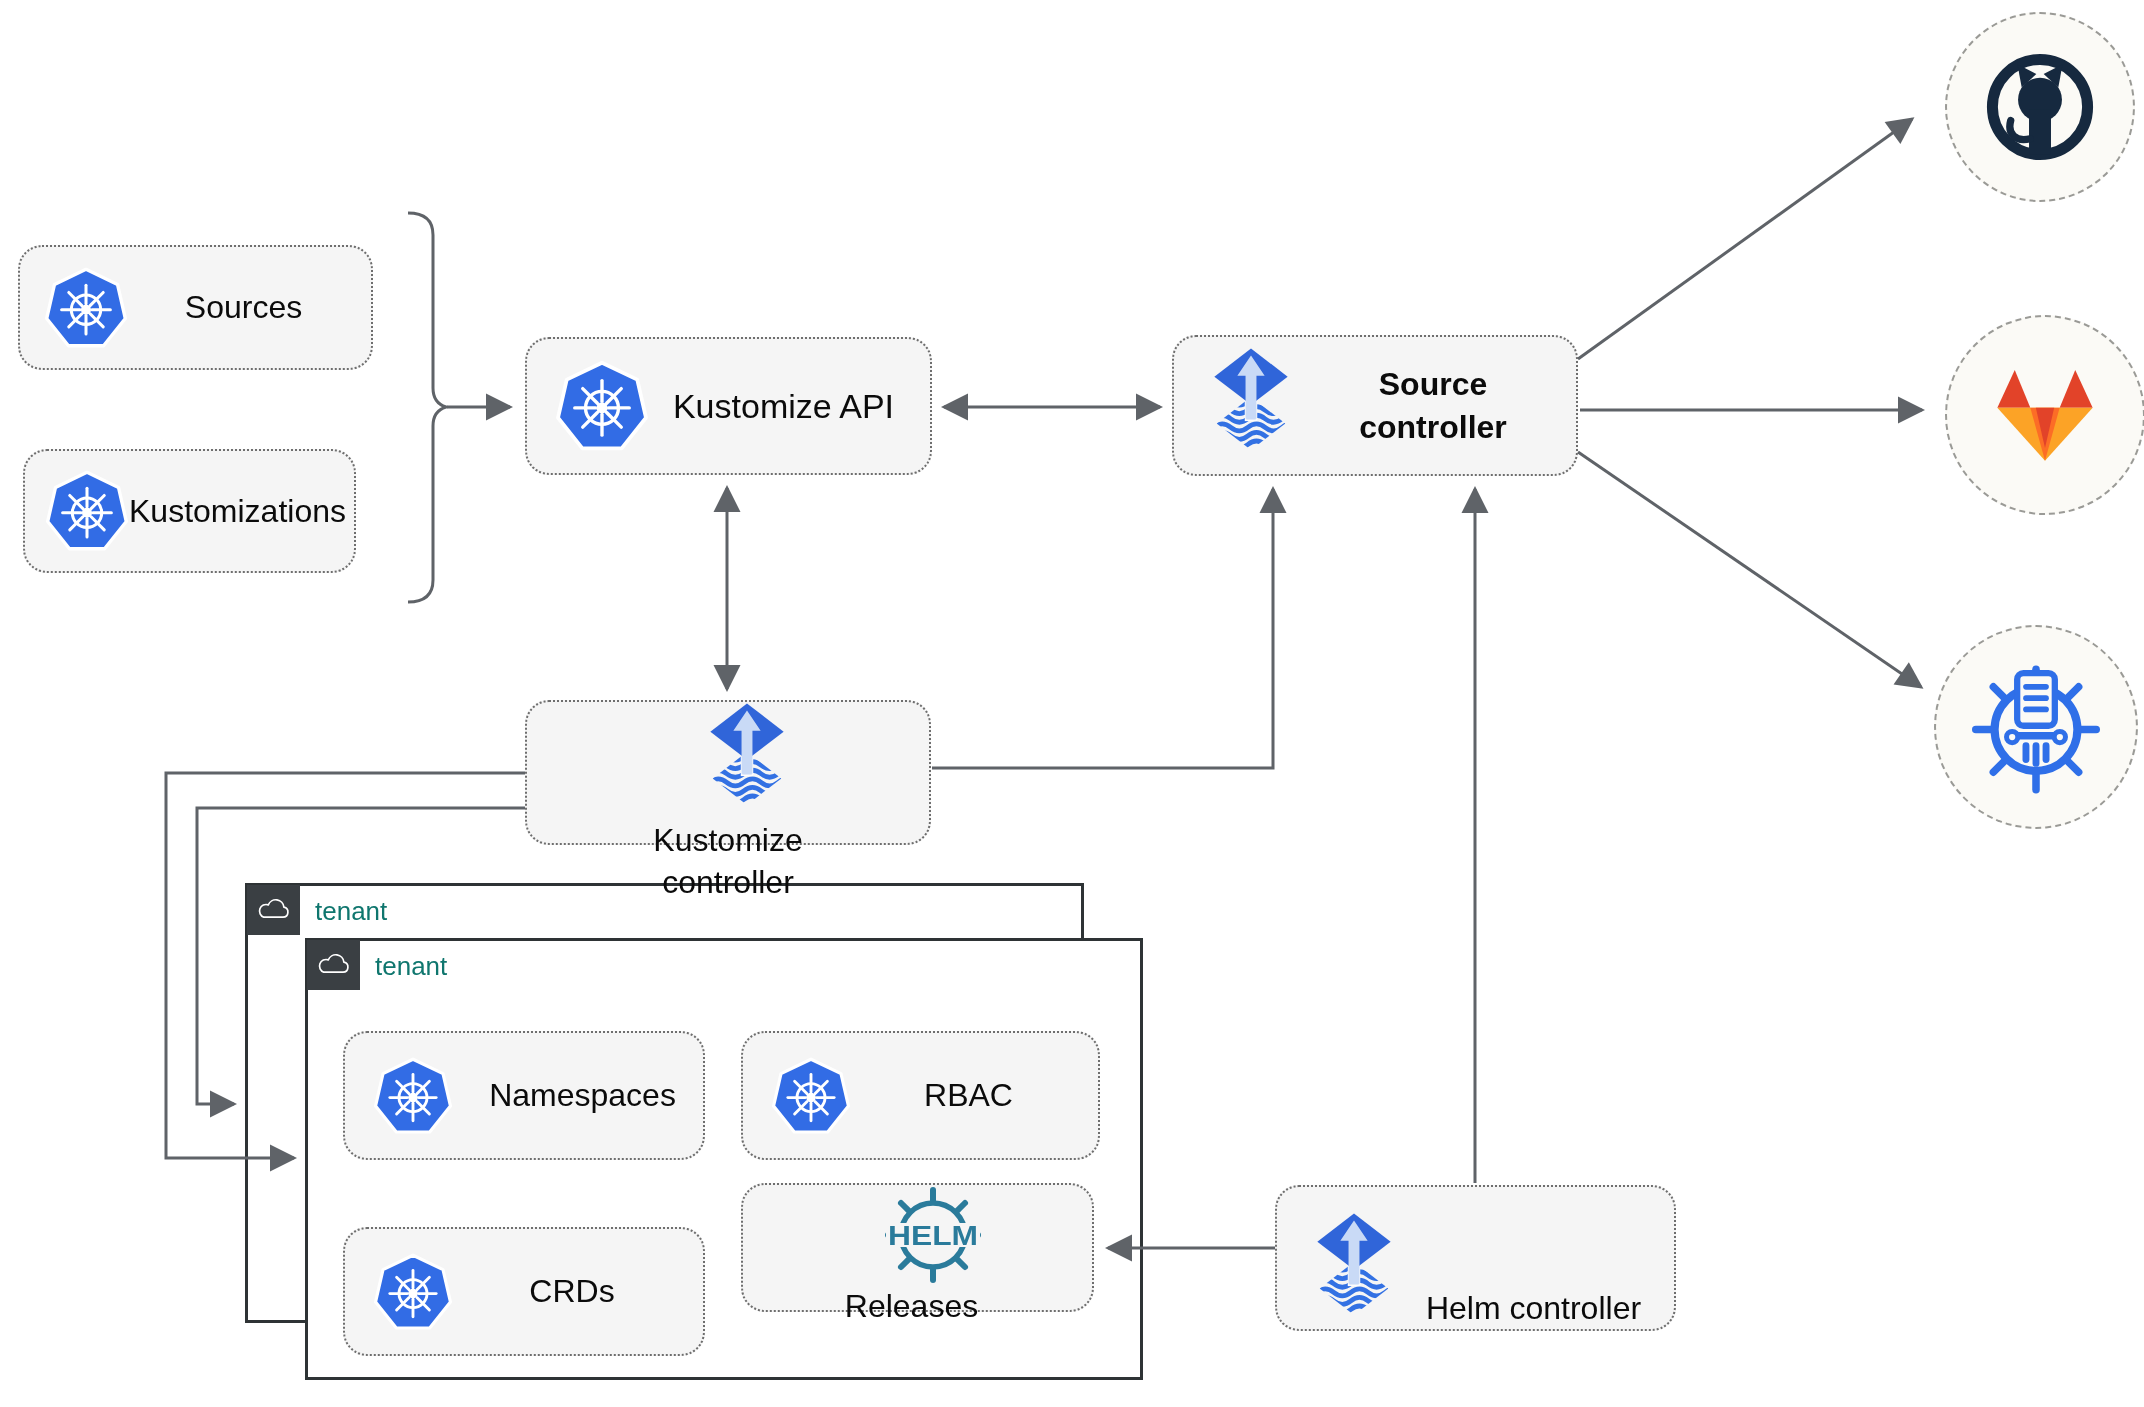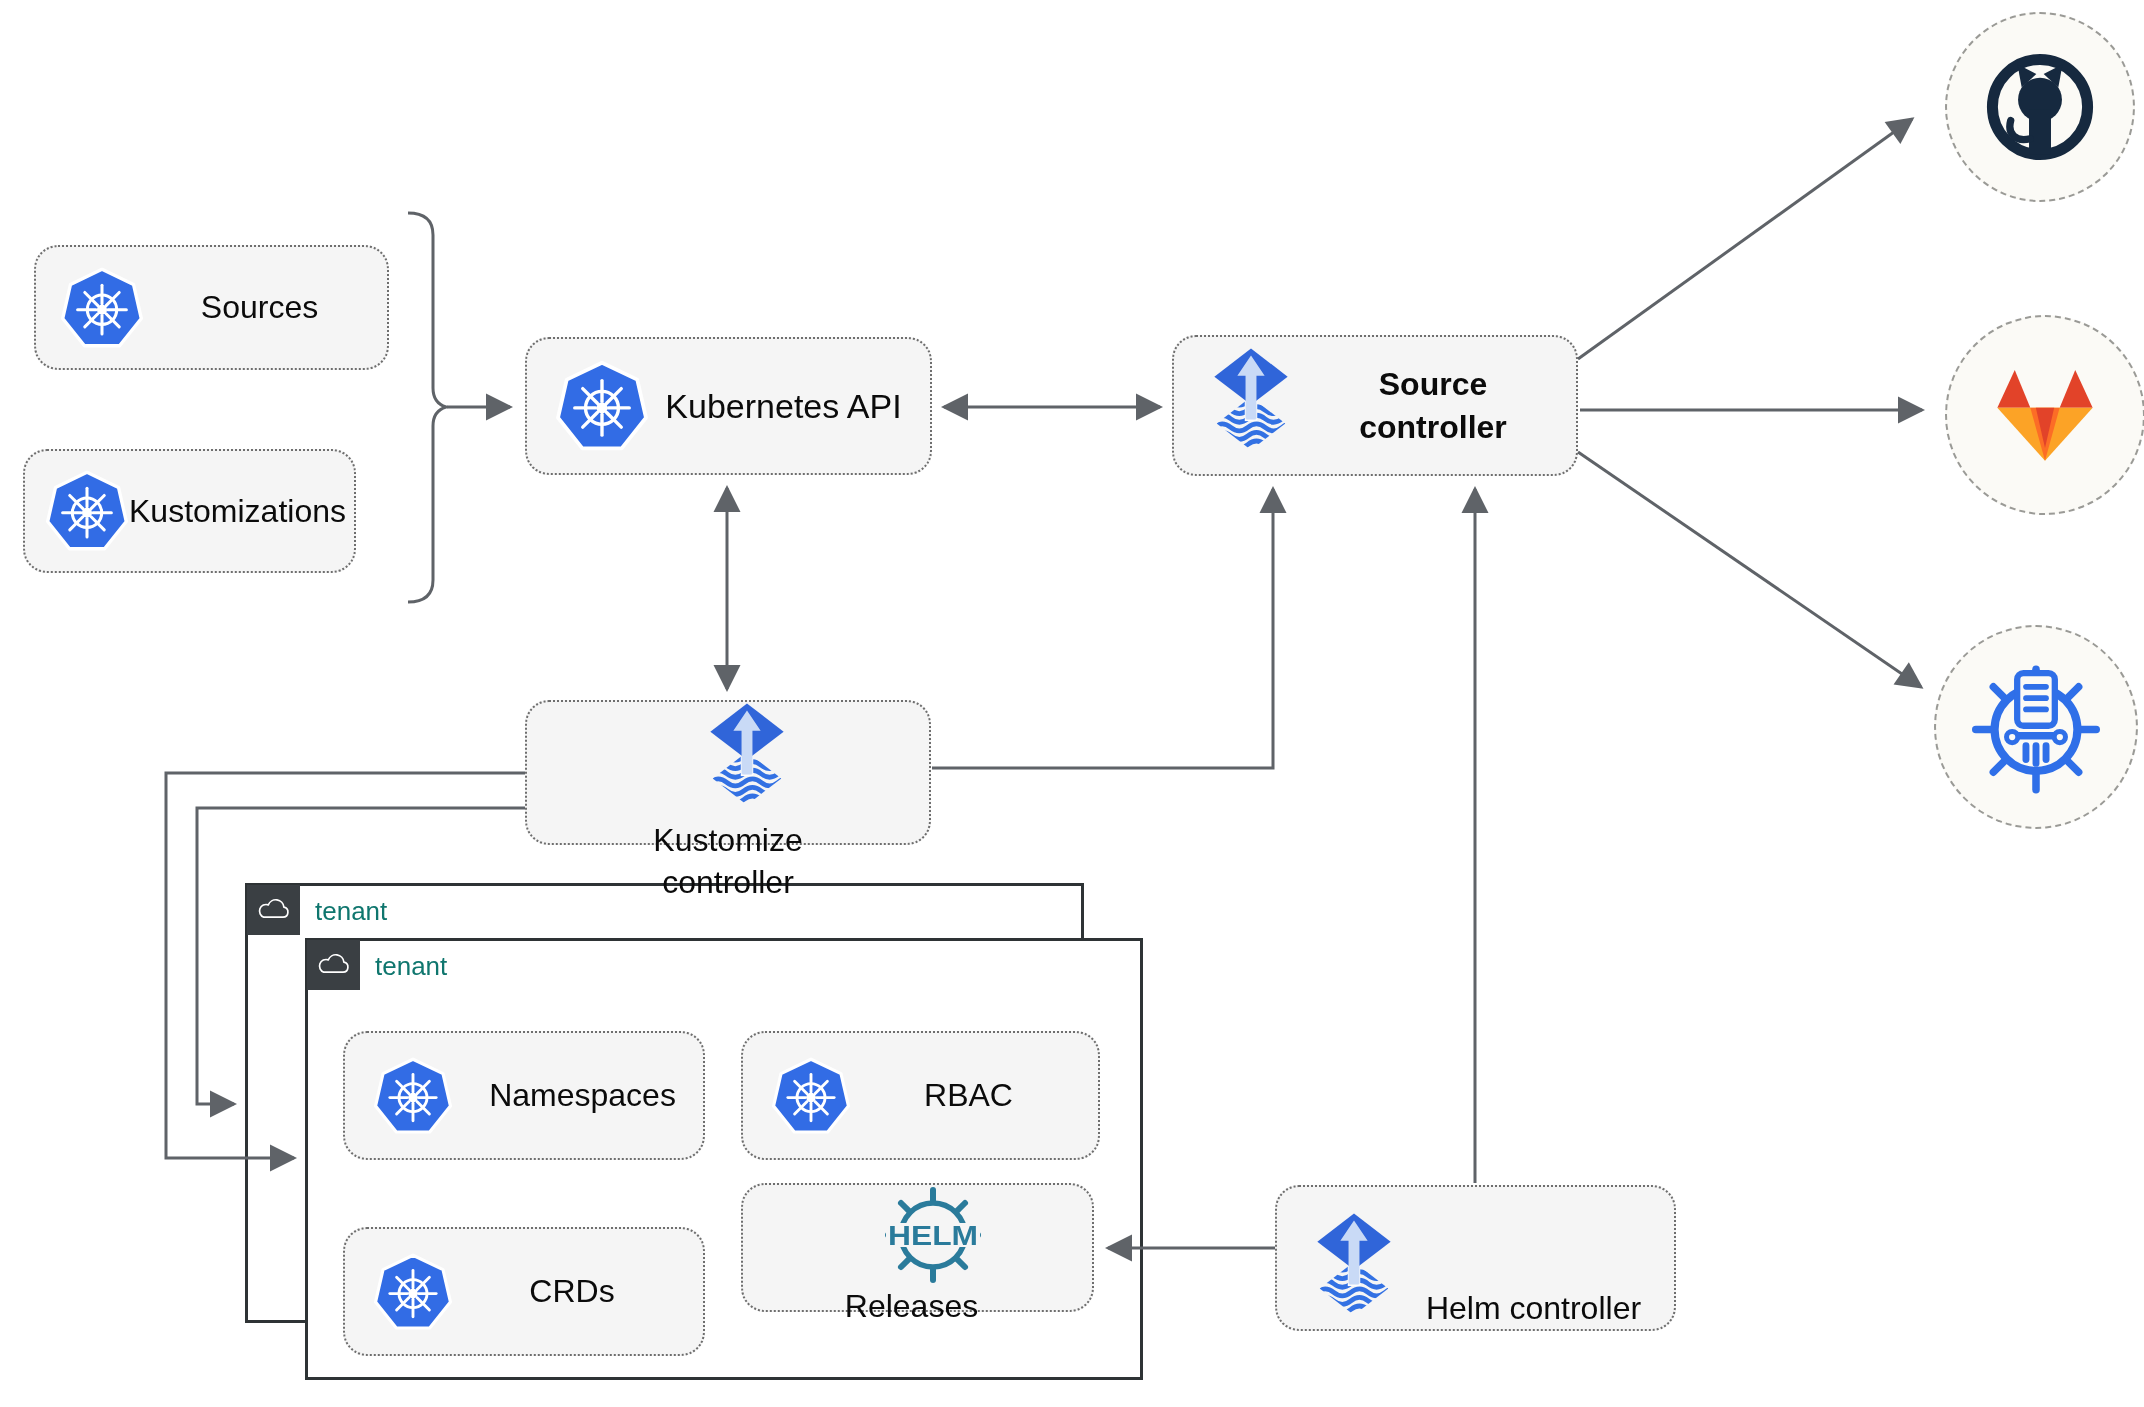--- a/index.html
+++ b/index.html
@@ -42,21 +42,21 @@
 
   <div class="tenant" style="left:305px;top:938px;width:838px;height:442px;">
     <div class="corner">
       <svg width="36" height="28" viewBox="0 0 60 46">
         <path d="M13,35 L45,35 A8.5,8.5 0 0 0 46.5,18.2 A13.5,13.5 0 0 0 20.5,14.5 A10.5,10.5 0 0 0 13,35 Z" fill="none" stroke="#ffffff" stroke-width="2.8" stroke-linejoin="round"></path>
       </svg>
     </div>
     <div class="tlabel">tenant</div>
   </div>
 
-  <div class="pill" style="left:34px;top:245px;width:355px;height:125px;">
+  <div class="pill" style="left:18px;top:245px;width:355px;height:125px;">
     <svg class="icon" width="84" height="84" viewBox="0 0 100 100" style="margin-left:24px;">
       <polygon points="50,4 87.5,22 96.8,62.5 70.9,95 29.1,95 3.2,62.5 12.5,22" fill="#326ce5" stroke="#fff" stroke-width="4" stroke-linejoin="round"></polygon>
       <g stroke="#fff" stroke-width="3.6" stroke-linecap="round">
         <circle cx="50" cy="52" r="17.5" fill="none"></circle>
         <line x1="50" y1="45" x2="50" y2="23"></line>
           <line x1="50" y1="59" x2="50" y2="81"></line>
         <line x1="57" y1="52" x2="79" y2="52"></line>
           <line x1="43" y1="52" x2="21" y2="52"></line>
         <line x1="54.9" y1="47.1" x2="70.5" y2="31.5"></line>
           <line x1="45.1" y1="47.1" x2="29.5" y2="31.5"></line>
@@ -96,21 +96,21 @@
           <line x1="50" y1="59" x2="50" y2="81"></line>
         <line x1="57" y1="52" x2="79" y2="52"></line>
           <line x1="43" y1="52" x2="21" y2="52"></line>
         <line x1="54.9" y1="47.1" x2="70.5" y2="31.5"></line>
           <line x1="45.1" y1="47.1" x2="29.5" y2="31.5"></line>
         <line x1="54.9" y1="56.9" x2="70.5" y2="72.5"></line>
           <line x1="45.1" y1="56.9" x2="29.5" y2="72.5"></line>
       </g>
       <circle cx="50" cy="52" r="6" fill="#fff"></circle>
     </svg>
-    <div class="label" style="font-size:34px;">Kubernetes API</div>
+    <div class="label" style="font-size:34px;">Kustomize API</div>
   </div>
 
   <div class="pill" style="left:1172px;top:335px;width:406px;height:141px;font-weight:bold;">
     <svg class="icon" width="78" height="117" viewBox="0 0 100 150" style="margin-left:38px;">
       <defs>
           <clipPath id="fw1">
             <polygon points="50,64 94,98 50,132 6,98"></polygon>
           </clipPath>
         </defs>
       <g clip-path="url(#fw1)" stroke="#3371e3" stroke-width="6" fill="none">

